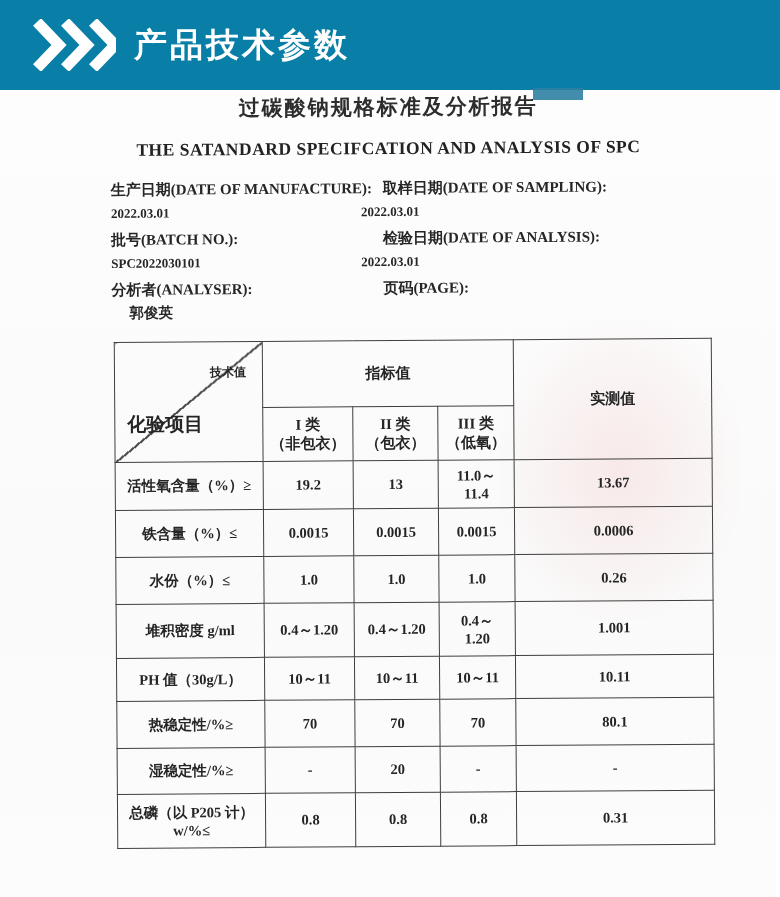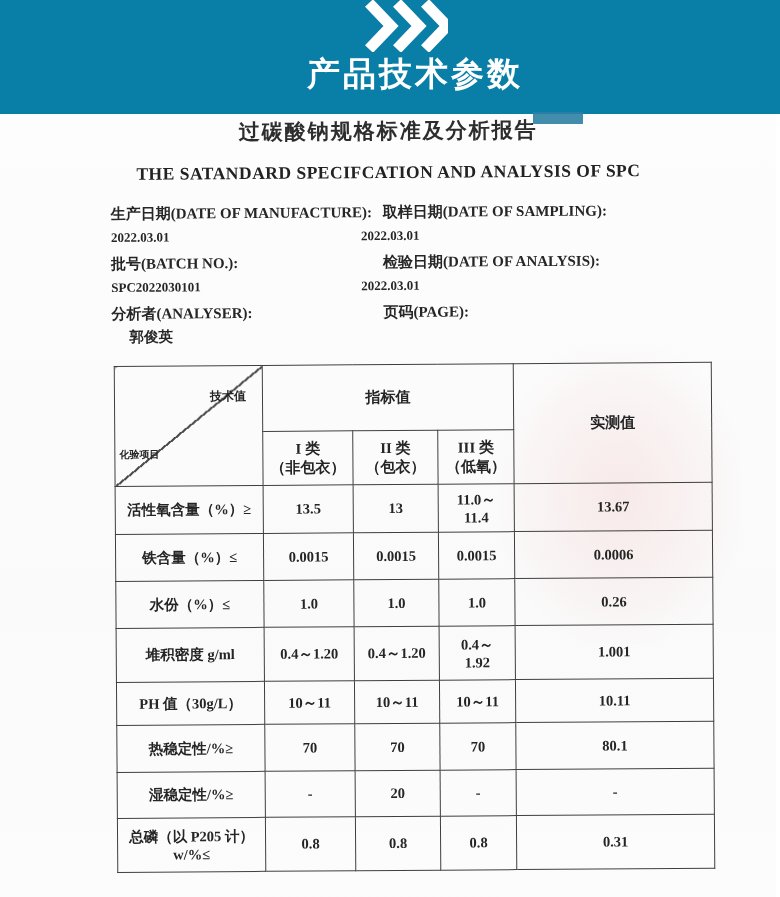--- a/index.html
+++ b/index.html
@@ -1,19 +1,19 @@
 <!DOCTYPE html>
 <html><head>
 <meta charset="utf-8">
 <style>
   html,body{margin:0;padding:0;background:#ffffff;}
   body{width:780px;height:897px;overflow:hidden;font-family:"Liberation Sans",sans-serif;}
 
   
-  .banner{height:114px;background:#097ea6;display:flex;align-items:center;padding-left:32px;box-sizing:border-box;flex-direction:column;}
+  .banner{height:90px;background:#097ea6;display:flex;align-items:center;padding-left:32px;box-sizing:border-box;}
   .banner .chev{width:84px;height:52px;flex:0 0 auto;}
   .banner-title{color:#ffffff;font-size:33px;font-weight:bold;letter-spacing:3px;margin-left:18px;}
 
   
   .page{position:relative;width:776px;height:807px;background:linear-gradient(180deg,#fdfdfd 0%,#fafafa 60%,#fcfcfc 100%);color:#262626;font-family:"Liberation Serif","DejaVu Serif",serif;}
   .tilt{transform:rotate(-0.4deg);transform-origin:50% 0;}
 
   .scan-artifact{position:absolute;top:-2px;left:533px;width:50px;height:12px;background:#2e7fa3;opacity:.9;}
   .stamp{position:absolute;left:500px;top:230px;width:240px;height:300px;pointer-events:none;
          background:radial-gradient(ellipse at center,rgba(231,140,140,0.16) 0%,rgba(231,140,140,0.05) 55%,rgba(231,140,140,0) 75%);}
@@ -39,21 +39,21 @@
   tr.r0{height:48px;} tr.r1{height:47px;} tr.r2{height:47px;} tr.r3{height:54px;}
   tr.r4{height:43px;} tr.r5{height:47px;} tr.r6{height:46px;} tr.r7{height:54px;}
   td.item-cell{font-weight:bold;font-size:14.5px;}
   td.val{font-weight:600;font-size:14px;}
   td.va-top{vertical-align:top;padding-top:4px;}
 
   
   th.corner{position:relative;padding:0;
     background:linear-gradient(to bottom right,transparent calc(50% - 1px),#4a4a4a calc(50% - 1px),#4a4a4a calc(50% + 1px),transparent calc(50% + 1px));}
   th.corner .tr-lab{position:absolute;top:22px;right:16px;font-weight:bold;font-size:12px;}
-  th.corner .bl-lab{position:absolute;bottom:24px;left:4px;font-weight:bold;font-size:10px;}
+  th.corner .bl-lab{position:absolute;bottom:24px;left:12px;font-weight:bold;font-size:19px;}
 </style>
 </head>
 <body>
 
 <div class="banner">
   <svg class="chev" viewBox="0 0 84 52">
     <polyline points="5,3 27,26 5,49" fill="none" stroke="#ffffff" stroke-width="11"></polyline>
     <polyline points="33,3 55,26 33,49" fill="none" stroke="#ffffff" stroke-width="11"></polyline>
     <polyline points="61,3 83,26 61,49" fill="none" stroke="#ffffff" stroke-width="11"></polyline>
   </svg>
@@ -119,21 +119,21 @@
       <tr class="hrow2">
         <th>I 类
 （非包衣）</th>
         <th>II 类
 （包衣）</th>
         <th>III 类
 （低氧）</th>
       </tr>
       <tr class="r0">
         <td class="item-cell">活性氧含量（%）≥</td>
-        <td class="val">13.5</td>
+        <td class="val">19.2</td>
         <td class="val">13</td>
         <td class="val">11.0～
 11.4</td>
         <td class="val">13.67</td>
       </tr>
       <tr class="r1">
         <td class="item-cell">铁含量（%）≤</td>
         <td class="val">0.0015</td>
         <td class="val">0.0015</td>
         <td class="val">0.0015</td>
@@ -144,21 +144,21 @@
         <td class="val">1.0</td>
         <td class="val">1.0</td>
         <td class="val">1.0</td>
         <td class="val">0.26</td>
       </tr>
       <tr class="r3">
         <td class="item-cell">堆积密度 g/ml</td>
         <td class="val">0.4～1.20</td>
         <td class="val">0.4～1.20</td>
         <td class="val">0.4～
-1.92</td>
+1.20</td>
         <td class="val">1.001</td>
       </tr>
       <tr class="r4">
         <td class="item-cell">PH 值（30g/L）</td>
         <td class="val">10～11</td>
         <td class="val">10～11</td>
         <td class="val">10～11</td>
         <td class="val">10.11</td>
       </tr>
       <tr class="r5">

